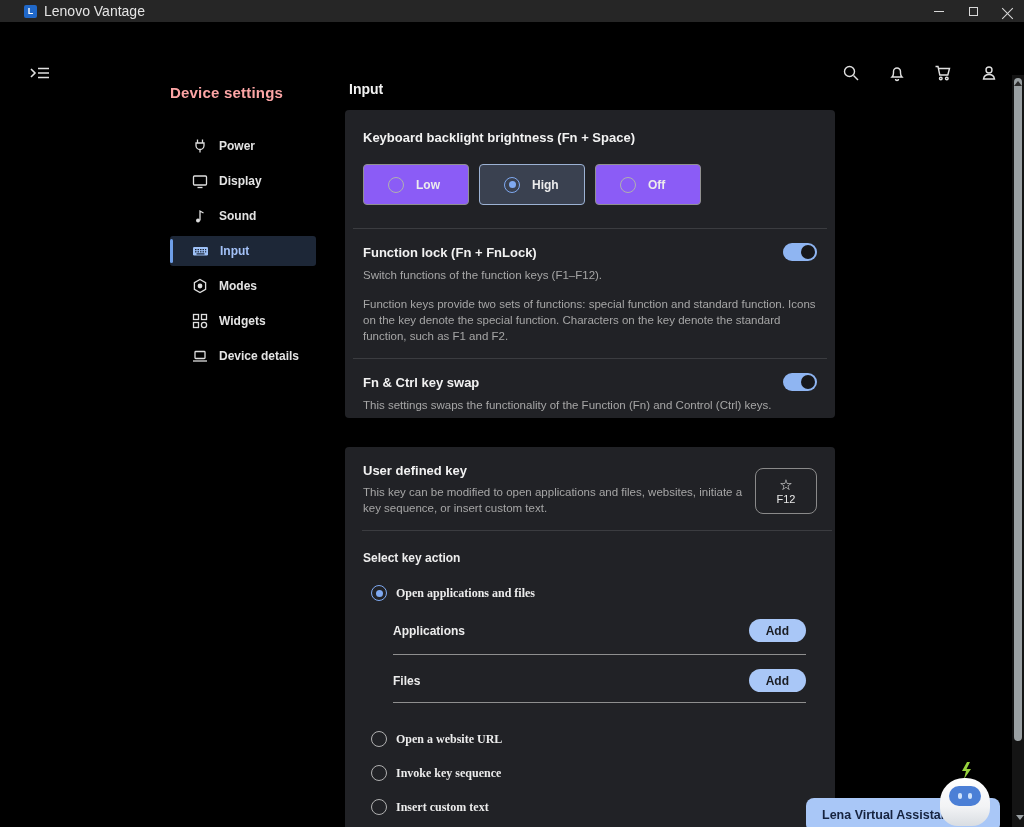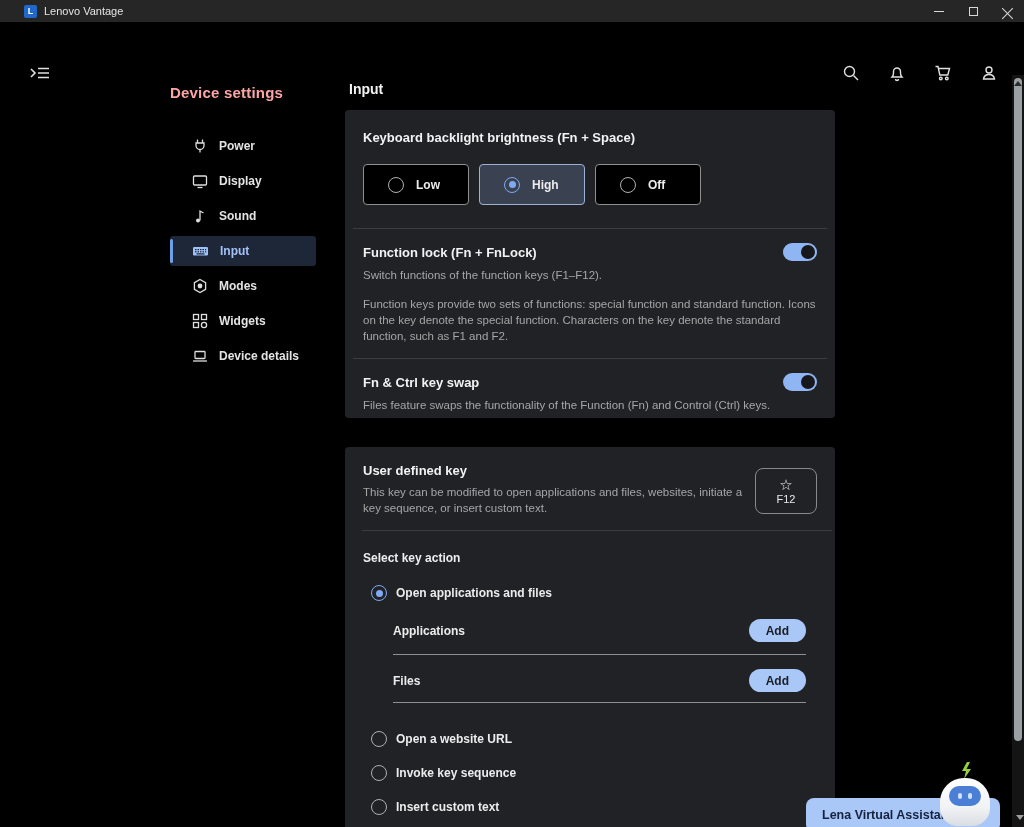--- a/index.html
+++ b/index.html
@@ -5,21 +5,21 @@
   * { margin:0; padding:0; box-sizing:border-box; }
   html,body { width:1024px; height:827px; overflow:hidden; background:#000; }
   body { font-family:"Liberation Sans", sans-serif; color:#f0f0f0; position:relative; }
 
   
   .titlebar { position:absolute; left:0; top:0; width:1024px; height:22px; background:#262626;
               display:flex; align-items:center; justify-content:space-between; z-index:50; }
   .titlebar-left { display:flex; align-items:center; gap:7px; padding-left:24px; }
   .app-logo { width:13px; height:13px; background:#2068c9; color:#fff; font-size:9px; font-weight:bold;
               display:flex; align-items:center; justify-content:center; border-radius:2px; }
-  .app-title { font-size:11px; color:#e4e4e4; }
+  .app-title { font-size:14px; color:#e4e4e4; }
   .tb-controls { display:flex; height:22px; }
   .tb-btn { width:34px; height:22px; background:transparent; border:none; display:flex;
             align-items:center; justify-content:center; cursor:default; }
   .gl-min { width:10px; height:1px; background:#d8d8d8; display:block; }
   .gl-max { width:9px; height:9px; border:1px solid #d8d8d8; display:block; }
   .gl-close { position:relative; width:11px; height:11px; display:block; }
   .gl-close::before,.gl-close::after { content:""; position:absolute; left:5px; top:0; width:1px; height:15px; background:#d8d8d8; }
   .gl-close::before { transform:rotate(45deg); } .gl-close::after { transform:rotate(-45deg); }
 
   
@@ -44,21 +44,21 @@
   
   main { position:absolute; left:345px; top:75px; width:490px; }
   .page-title { font-size:14px; font-weight:bold; color:#f2f2f2; margin:6px 0 0 4px; }
   .card { background:#212226; border-radius:4px; width:490px; }
   .card1 { margin-top:13px; height:308px; padding:20px 18px 16px 18px; }
   .card2 { margin-top:29px; height:383px; padding:16px 18px 0 18px; }
   .sec-title { font-size:13px; font-weight:bold; color:#f2f2f2; }
   .desc { font-size:11.5px; line-height:16px; color:#a6a6a6; }
 
   .radio-boxes { display:flex; gap:10px; margin-top:19px; }
-  .rbox { width:106px; height:41px; background:#000000; border:1px solid #909090; border-radius:4px;
+  .rbox { width:106px; height:41px; background:#8b5cf6; border:1px solid #909090; border-radius:4px;
           display:flex; align-items:center; padding-left:24px; gap:12px; }
   .rbox .opt-lbl { font-size:12px; font-weight:600; color:#ececec; }
   .rbox.selected { background:#3a4150; border-color:#9cb2d4; }
 
   .radio { width:16px; height:16px; border-radius:50%; border:1.5px solid #b0b0b0; display:inline-block; flex:0 0 auto; position:relative; }
   .radio.checked { border-color:#7fa9f0; }
   .radio.checked::after { content:""; position:absolute; left:3.5px; top:3.5px; width:7px; height:7px; border-radius:50%; background:#7fa9f0; }
 
   hr.div { border:none; border-top:1px solid #3b3c40; margin:23px -10px 0 -10px; }
   hr.div2 { border:none; border-top:1px solid #3b3c40; margin:14px -10px 0 -10px; }
@@ -73,21 +73,21 @@
   .udk-row { display:flex; justify-content:space-between; align-items:flex-start; }
   .udk-text { width:385px; }
   .udk-text .desc { margin-top:6px; }
   .key-btn { margin-top:5px; width:62px; height:46px; background:transparent; border:1px solid #8a8a8a;
              border-radius:8px; display:flex; flex-direction:column; align-items:center; justify-content:center; gap:1px; }
   .key-btn .star { font-size:15px; line-height:15px; color:#e8e8e8; }
   .key-btn .key-lbl { font-size:11px; color:#e8e8e8; }
 
   .ka-heading { font-size:12px; font-weight:bold; color:#ededed; margin-top:20px; }
   .radio-row { display:flex; align-items:center; gap:9px; margin-left:8px; }
-  .radio-row .rlbl { font-size:12px; font-weight:600; color:#ececec; }
+  .radio-row .rlbl { font-size:12px; font-weight:600; color:#ececec;font-family:Liberation Serif, serif; }
   .rr1 { margin-top:20px; } .rr2 { margin-top:28px; } .rrn { margin-top:18px; }
 
   .sub { margin-left:30px; margin-right:11px; }
   .sub-row { display:flex; align-items:center; justify-content:space-between; border-bottom:1px solid #8f8f8f; }
   .sub-row.first { padding:18px 0 12px 0; }
   .sub-row.second { padding:14px 0 10px 0; }
   .sub-lbl { font-size:12px; font-weight:600; color:#ececec;text-align:right; }
   .add-btn { height:23px; padding:0 17px; border:none; border-radius:12px; background:#a9c7f7;
              color:#1b1e24; font-size:12px; font-weight:bold; font-family:"Liberation Sans",sans-serif; }
 
@@ -272,21 +272,21 @@
     <p class="desc mt13">Function keys provide two sets of functions: special function and standard function. Icons on the key denote the special function. Characters on the key denote the standard function, such as F1 and F2.</p>
 
     <hr class="div2">
 
     <div class="toggle-row">
       <h4 class="sec-title">Fn &amp; Ctrl key swap</h4>
       <span class="toggle">
           <span class="knob"></span>
         </span>
     </div>
-    <p class="desc mt6">Files feature swaps the functionality of the Function (Fn) and Control (Ctrl) keys.</p>
+    <p class="desc mt6">This settings swaps the functionality of the Function (Fn) and Control (Ctrl) keys.</p>
   </section>
 
   <section class="card card2">
     <div class="udk-row">
       <div class="udk-text">
         <h4 class="sec-title">User defined key</h4>
         <p class="desc">This key can be modified to open applications and files, websites, initiate a key sequence, or insert custom text.</p>
       </div>
       <button class="key-btn">
         <span class="star">☆</span>

